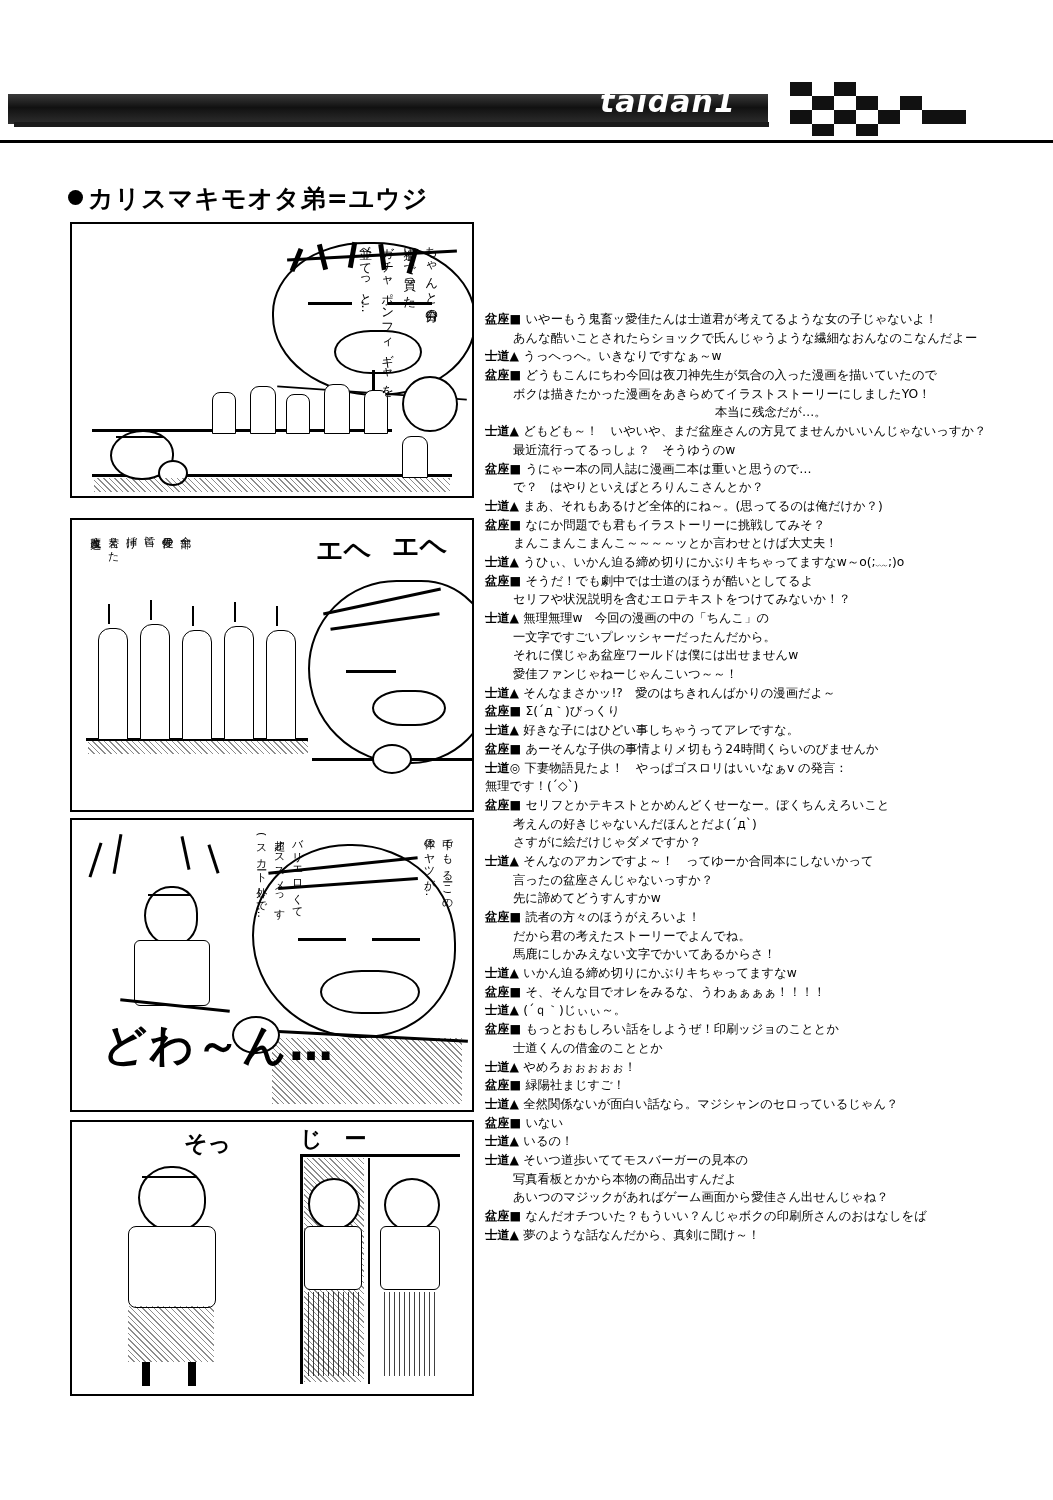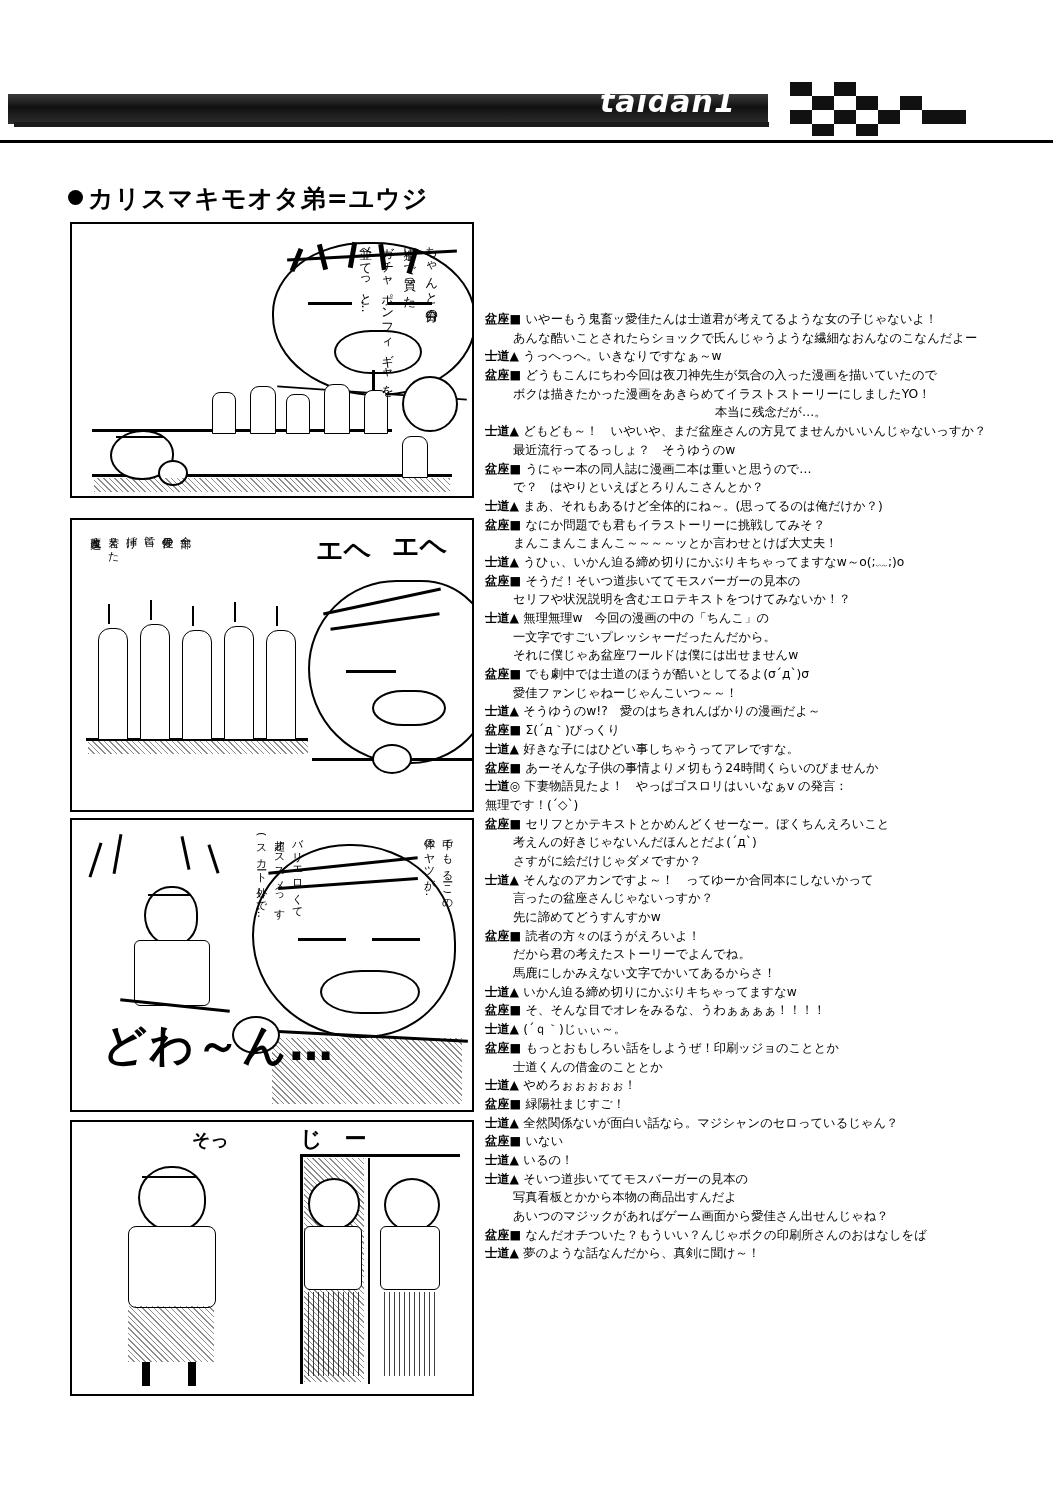--- a/index.html
+++ b/index.html
@@ -243,47 +243,46 @@
   <div class="ink-line" style="left:296px;top:36px;width:2px;height:226px;"></div>
   <div class="shade" style="left:232px;top:36px;width:60px;height:224px;"></div>
 
   <div class="ink" style="left:236px;top:56px;width:48px;height:48px;border-radius:50%;"></div>
   <div class="fig" style="left:232px;top:104px;width:56px;height:62px;border-radius:6px;"></div>
   <div class="ink" style="left:312px;top:56px;width:52px;height:50px;border-radius:50%;"></div>
   <div class="fig" style="left:308px;top:104px;width:58px;height:62px;border-radius:6px;"></div>
   <div class="hatch" style="left:236px;top:170px;width:52px;height:84px;"></div>
   <div class="hatch" style="left:312px;top:170px;width:52px;height:84px;"></div>
 
-  <div class="sfx" style="left:120px;top:6px;font-size:18px;">そっ</div>
+  <div class="sfx" style="left:112px;top:6px;font-size:23px;">そっ</div>
   <div class="sfx" style="left:228px;top:2px;font-size:22px;">じ　ー</div>
 </div>
 
 <div class="dialogue" id="dialogue">
     <div class="line"><span class="speaker">盆座</span><span class="mark-sq">■ </span><span>いやーもう鬼畜ッ愛佳たんは士道君が考えてるような女の子じゃないよ！</span></div>
     <div class="line indent"><span>あんな酷いことされたらショックで氏んじゃうような繊細なおんなのこなんだよー</span></div>
     <div class="line"><span class="speaker">士道</span><span class="mark-sq">▲ </span><span>うっへっへ。いきなりですなぁ～w</span></div>
     <div class="line"><span class="speaker">盆座</span><span class="mark-sq">■ </span><span>どうもこんにちわ今回は夜刀神先生が気合の入った漫画を描いていたので</span></div>
     <div class="line indent"><span>ボクは描きたかった漫画をあきらめてイラストストーリーにしましたYO！</span></div>
     <div class="line center"><span>本当に残念だが…。</span></div>
     <div class="line"><span class="speaker">士道</span><span class="mark-sq">▲ </span><span>どもども～！　いやいや、まだ盆座さんの方見てませんかいいんじゃないっすか？</span></div>
     <div class="line indent"><span>最近流行ってるっしょ？　そうゆうのw</span></div>
     <div class="line"><span class="speaker">盆座</span><span class="mark-sq">■ </span><span>うにゃー本の同人誌に漫画二本は重いと思うので…</span></div>
     <div class="line indent"><span>で？　はやりといえばとろりんこさんとか？</span></div>
     <div class="line"><span class="speaker">士道</span><span class="mark-sq">▲ </span><span>まあ、それもあるけど全体的にね～。(思ってるのは俺だけか？)</span></div>
     <div class="line"><span class="speaker">盆座</span><span class="mark-sq">■ </span><span>なにか問題でも君もイラストーリーに挑戦してみそ？</span></div>
     <div class="line indent"><span>まんこまんこまんこ～～～～ッとか言わせとけば大丈夫！</span></div>
     <div class="line"><span class="speaker">士道</span><span class="mark-sq">▲ </span><span>うひぃ、いかん迫る締め切りにかぶりキちゃってますなw～o(;﹏;)o</span></div>
-    <div class="line"><span class="speaker">盆座</span><span class="mark-sq">■ </span><span>そうだ！そいつ道歩いててモスバーガーの見本の</span></div>
+    <div class="line"><span class="speaker">盆座</span><span class="mark-sq">■ </span><span>そうだ！でも劇中では士道のほうが酷いとしてるよ</span></div>
     <div class="line indent"><span>セリフや状況説明を含むエロテキストをつけてみないか！？</span></div>
     <div class="line"><span class="speaker">士道</span><span class="mark-sq">▲ </span><span>無理無理w　今回の漫画の中の「ちんこ」の</span></div>
     <div class="line indent"><span>一文字ですごいプレッシャーだったんだから。</span></div>
     <div class="line indent"><span>それに僕じゃあ盆座ワールドは僕には出せませんw</span></div>
-    <div class="line"><span class="speaker">盆座</span><span class="mark-sq">■ </span><span>でも劇中では士道のほうが酷いとしてるよ(σ´д`)σ</span></div>
     <div class="line indent"><span>愛佳ファンじゃねーじゃんこいつ～～！</span></div>
-    <div class="line"><span class="speaker">士道</span><span class="mark-sq">▲ </span><span>そうゆうのw!?　愛のはちきれんばかりの漫画だよ～</span></div>
+    <div class="line"><span class="speaker">士道</span><span class="mark-sq">▲ </span><span>そんなまさかッ!?　愛のはちきれんばかりの漫画だよ～</span></div>
     <div class="line"><span class="speaker">盆座</span><span class="mark-sq">■ </span><span>Σ(´д｀)びっくり</span></div>
     <div class="line"><span class="speaker">士道</span><span class="mark-sq">▲ </span><span>好きな子にはひどい事しちゃうってアレですな。</span></div>
     <div class="line"><span class="speaker">盆座</span><span class="mark-sq">■ </span><span>あーそんな子供の事情よりメ切もう24時間くらいのびませんか</span></div>
     <div class="line"><span class="speaker">士道</span><span class="mark-sq">◎ </span><span>下妻物語見たよ！　やっぱゴスロリはいいなぁv の発言：</span></div>
     <div class="line"><span>無理です！(´◇`)</span></div>
     <div class="line"><span class="speaker">盆座</span><span class="mark-sq">■ </span><span>セリフとかテキストとかめんどくせーなー。ぼくちんえろいこと</span></div>
     <div class="line indent"><span>考えんの好きじゃないんだほんとだよ(´д`)</span></div>
     <div class="line indent"><span>さすがに絵だけじゃダメですか？</span></div>
     <div class="line"><span class="speaker">士道</span><span class="mark-sq">▲ </span><span>そんなのアカンですよ～！　ってゆーか合同本にしないかって</span></div>
     <div class="line indent"><span>言ったの盆座さんじゃないっすか？</span></div>

